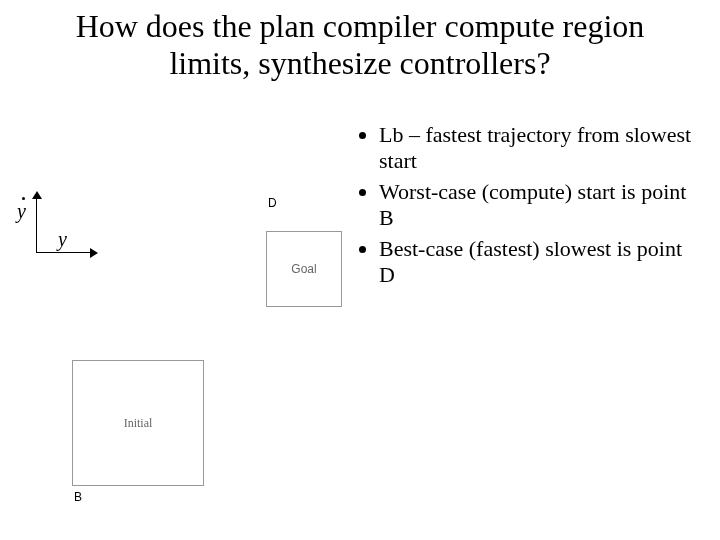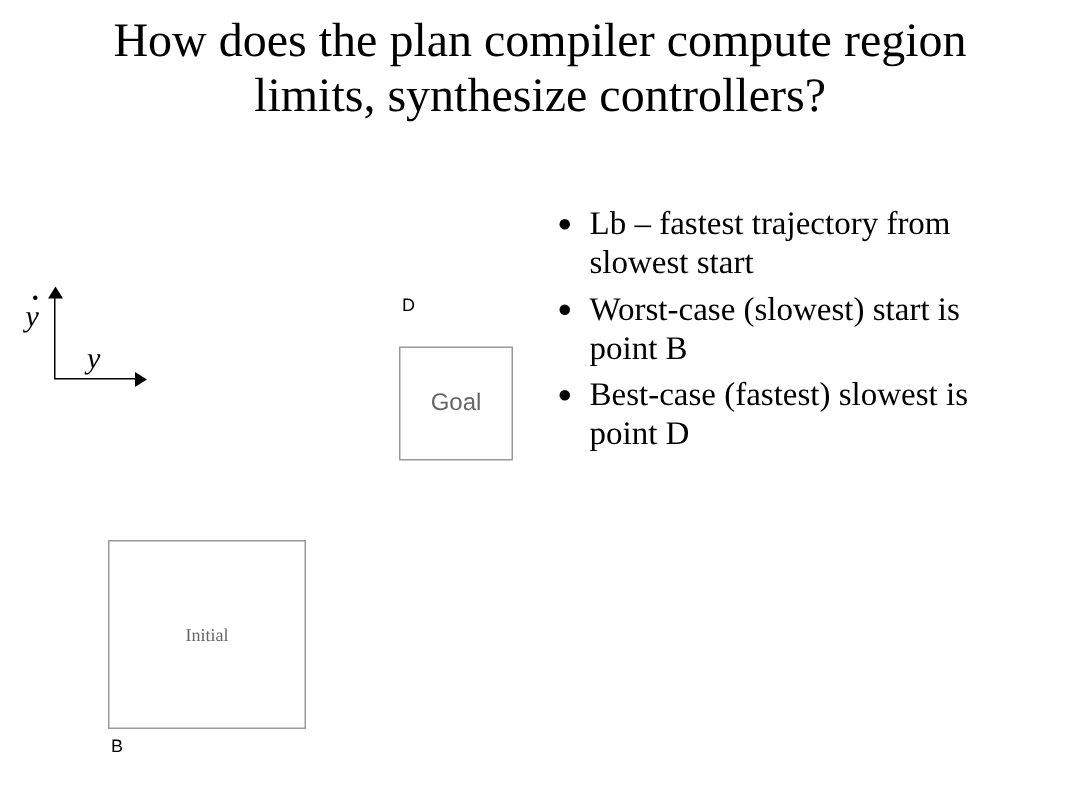--- a/index.html
+++ b/index.html
@@ -30,21 +30,21 @@
   }
   .bullets {
     position: absolute;
     top: 120px;
     left: 355px;
     width: 340px;
     font-size: 22px;
     line-height: 1.2;
   }
   .bullets ul {
-    margin: 16px;
+    margin: 2px;
     padding-left: 22px;
   }
   .bullets li {
     margin-bottom: 4px;
   }
   
   .axes {
     position: absolute;
     top: 196px;
     left: 18px;
@@ -120,21 +120,21 @@
     font-size: 12px;
     color: #000;
     margin-bottom: 2px;
     margin-left: 2px;
   }
   .goalbox {
     width: 74px;
     height: 74px;
     border: 1px solid #999;
     font-family: Arial, Helvetica, sans-serif;
-    font-size: 16px;
+    font-size: 12px;
     color: #666;
     display: flex;
     align-items: center;
     justify-content: center;
     margin-top: 21px;
   }
   
   .initbox-wrap {
     position: absolute;
     top: 360px;
@@ -163,21 +163,21 @@
 </head>
 <body>
 
 <div class="slide">
 
   <div class="title">How does the plan compiler compute region limits, synthesize controllers?</div>
 
   <div class="bullets">
     <ul>
       <li>Lb – fastest trajectory from slowest start</li>
-      <li>Worst-case (slowest) start is point B</li>
+      <li>Worst-case (compute) start is point B</li>
       <li>Best-case (fastest) slowest is point D</li>
     </ul>
   </div>
 
   <div class="axes">
     <div class="vline"></div>
     <div class="hline"></div>
     <div class="arrow-up"></div>
     <div class="arrow-right"></div>
     <div class="ydot-dot"></div>

